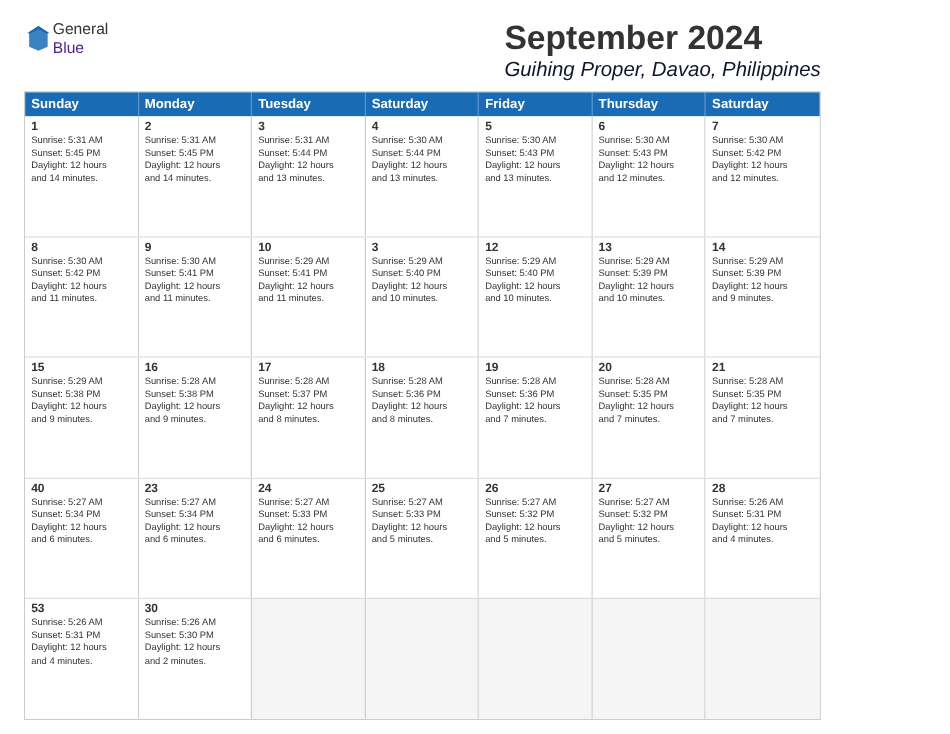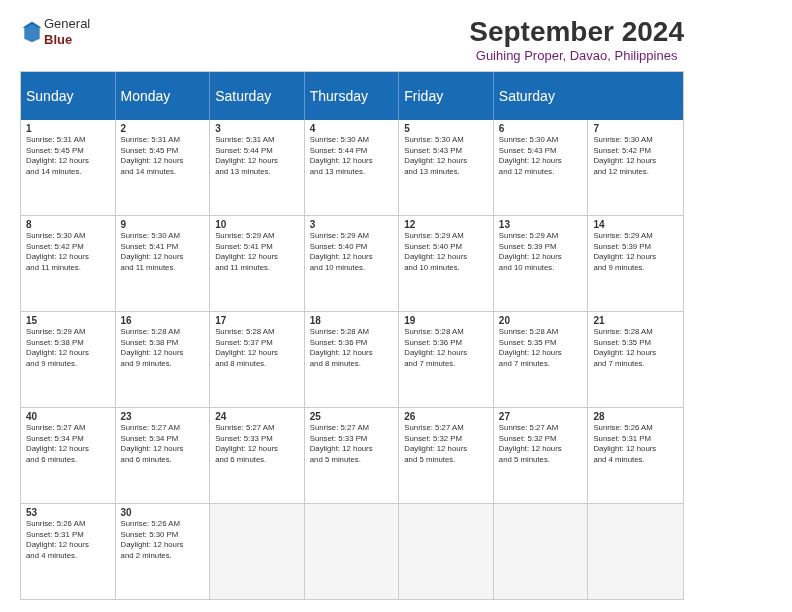--- a/index.html
+++ b/index.html
@@ -31,56 +31,57 @@
     .logo-text {
       font-size: 13px;
       color: #333;
       line-height: 1.2;
     }
     .logo-text .general {
       display: block;
     }
     .logo-text .blue {
       display: block;
-      color: #7f1d1d;
-      font-weight: bold;
+      color: #4c1d95;
+      font-weight: normal;
     }
     .logo-icon {
       width: 20px;
       height: 24px;
       margin-left: 2px;
     }
     .title-area {
-      text-align: center;
+      text-align: left;
     }
     .month-title {
       font-size: 28px;
       font-weight: bold;
       color: #333;
     }
     .subtitle {
-      font-size: 13px;
-      color: #701a75;
+      font-size: 17px;
+      color: #0f172a;
+      font-style: italic;
     }
     .calendar {
       flex: 1;
       display: flex;
       flex-direction: column;
       border: 1px solid #ccc;
     }
     .cal-header {
       display: grid;
       grid-template-columns: repeat(7, 1fr);
       background: #1a6bb5;
     }
     .cal-header-cell {
       color: #fff;
-      font-weight: normal;
-      font-size: 14px;
-      padding: 16px 5px;
+      font-weight: bold;
+      font-size: 11px;
+      padding: 4px 5px;
       text-align: left;
       border-right: 1px solid rgba(255,255,255,0.3);
     }
     .cal-header-cell:last-child { border-right: none; }
     .cal-body {
       flex: 1;
       display: flex;
       flex-direction: column;
     }
     .cal-row {
@@ -130,23 +131,24 @@
     <div class="title-area">
       <div class="month-title">September 2024</div>
       <div class="subtitle">Guihing Proper, Davao, Philippines</div>
     </div>
   </div>
 
   <div class="calendar">
     <div class="cal-header">
       <div class="cal-header-cell">Sunday</div>
       <div class="cal-header-cell">Monday</div>
+      <div class="cal-header-cell">Tuesday</div>
       <div class="cal-header-cell">Saturday</div>
+      <div class="cal-header-cell">Friday</div>
       <div class="cal-header-cell">Thursday</div>
-      <div class="cal-header-cell">Friday</div>
       <div class="cal-header-cell">Saturday</div>
     </div>
     <div class="cal-body" id="cal-body">
     <div class="cal-row">
           <div class="cal-cell">
             <span class="day-num">1</span>
             <span class="cell-text">Sunrise: 5:31 AM</span>
             <span class="cell-text">Sunset: 5:45 PM</span>
             <span class="cell-text">Daylight: 12 hours</span>
             <span class="cell-text">and 14 minutes.</span>

